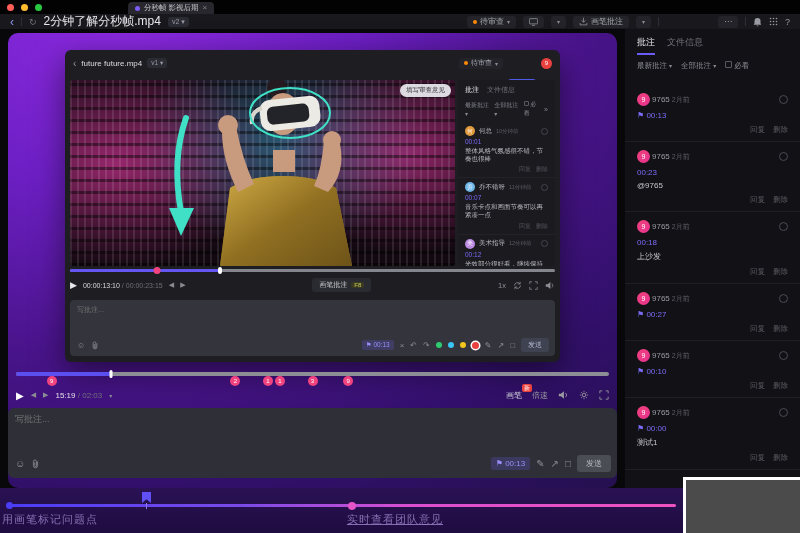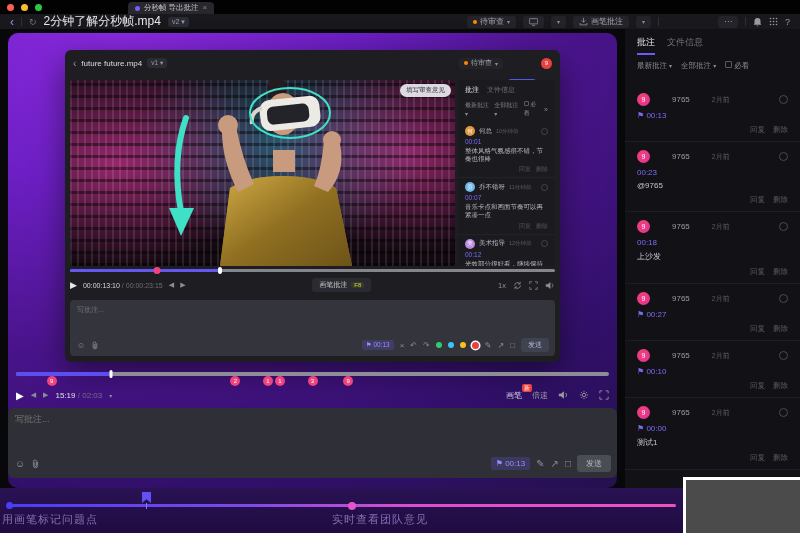--- a/index.html
+++ b/index.html
@@ -39,21 +39,21 @@
 
   
   .sidebar{left:625px;top:29px;width:175px;height:459px;background:#121216;}
   .sb-tabs{display:flex;gap:12px;padding:7px 12px 0;font-size:9px;}
   .sb-tab-active{color:#ededf1;border-bottom:2px solid #6c5cf7;padding-bottom:4px;}
   .sb-tab{color:#717179;}
   .sb-filters{display:flex;align-items:center;gap:9px;padding:6px 12px 4px;font-size:7.5px;color:#8b8b95;}
   .chk{width:7px;height:7px;border:1px solid #5a5a64;border-radius:1px;display:inline-block;}
   .sb-list{position:absolute;left:0;right:0;top:56px;bottom:0;overflow:hidden;}
   .sb-item{padding:8px 12px 6px;border-bottom:1px solid #1e1e24;}
-  .sb-row{display:flex;align-items:center;gap:22px;}
+  .sb-row{display:flex;align-items:center;gap:2px;}
   .sb-avatar{width:13px;height:13px;border-radius:50%;background:linear-gradient(135deg,#f0427c,#e8318f);
              color:#fff;font-size:7px;display:flex;align-items:center;justify-content:center;flex:none;}
   .sb-name{color:#9b9ba4;font-size:8px;}
   .sb-time{color:#5b5b64;font-size:7px;}
   .sb-resolve{margin-left:auto;width:9px;height:9px;border:1px solid #4a4a54;border-radius:50%;flex:none;}
   .sb-ts{color:#7b6cfa;font-size:8px;margin-top:5px;}
   .sb-text{color:#c4c4cb;font-size:8px;margin-top:4px;}
   .sb-text:empty{display:none;}
   .sb-actions{display:flex;gap:8px;justify-content:flex-end;color:#56565e;font-size:7.5px;margin-top:5px;}
 
@@ -165,39 +165,39 @@
         background:linear-gradient(180deg,#2a1254 0%,#1f0c40 100%);}
   .band-line{position:absolute;left:8px;top:16px;width:668px;height:3px;border-radius:2px;
         background:linear-gradient(90deg,#4a3df5 0%,#7a4ae8 35%,#d94fd0 60%,#ef52c0 100%);}
   .bl-dot-blue{position:absolute;left:-2px;top:-2px;width:7px;height:7px;border-radius:50%;background:#4a3df5;}
   .bl-pin{position:absolute;left:134px;top:-12px;width:9px;height:11px;background:#6050f5;
         clip-path:polygon(0 0,100% 0,100% 100%,50% 66%,0 100%);}
   .bl-stem{position:absolute;left:138px;top:-1px;width:1px;height:6px;background:#8a7cf8;}
   .bl-dot-pink{position:absolute;left:340px;top:-2.5px;width:8px;height:8px;border-radius:50%;background:#e455c8;}
   .caption{position:absolute;top:24px;font-size:11px;color:rgba(172,150,220,.72);letter-spacing:1px;}
   .caption.left{left:2px;}
-  .caption.right{left:332px;}
+  .caption.right{left:347px;text-decoration:underline;}
 
   .gray-box{left:683px;top:477px;width:117px;height:56px;background:#4b4b4b;
             border-top:3px solid #fff;border-left:3px solid #fff;z-index:50;}
 </style>
 </head>
 <body>
 
 <div id="app">
 
   <div class="abs chrome">
     <div class="lights">
       <span class="light" style="background:#ff5f57"></span>
       <span class="light" style="background:#febc2e"></span>
       <span class="light" style="background:#28c840"></span>
     </div>
     <div class="tab">
       <span class="favicon"></span>
-      <span>分秒帧 导出批注</span>
+      <span>分秒帧 影视后期</span>
       <span class="tab-close">×</span>
     </div>
   </div>
 
   <div class="abs toolbar">
     <span class="tb-back">‹</span>
     <span class="tb-divider"></span>
     <span class="tb-refresh">↻</span>
     <span class="tb-title">2分钟了解分秒帧.mp4</span>
     <span class="ver-badge">v2 ▾</span>

